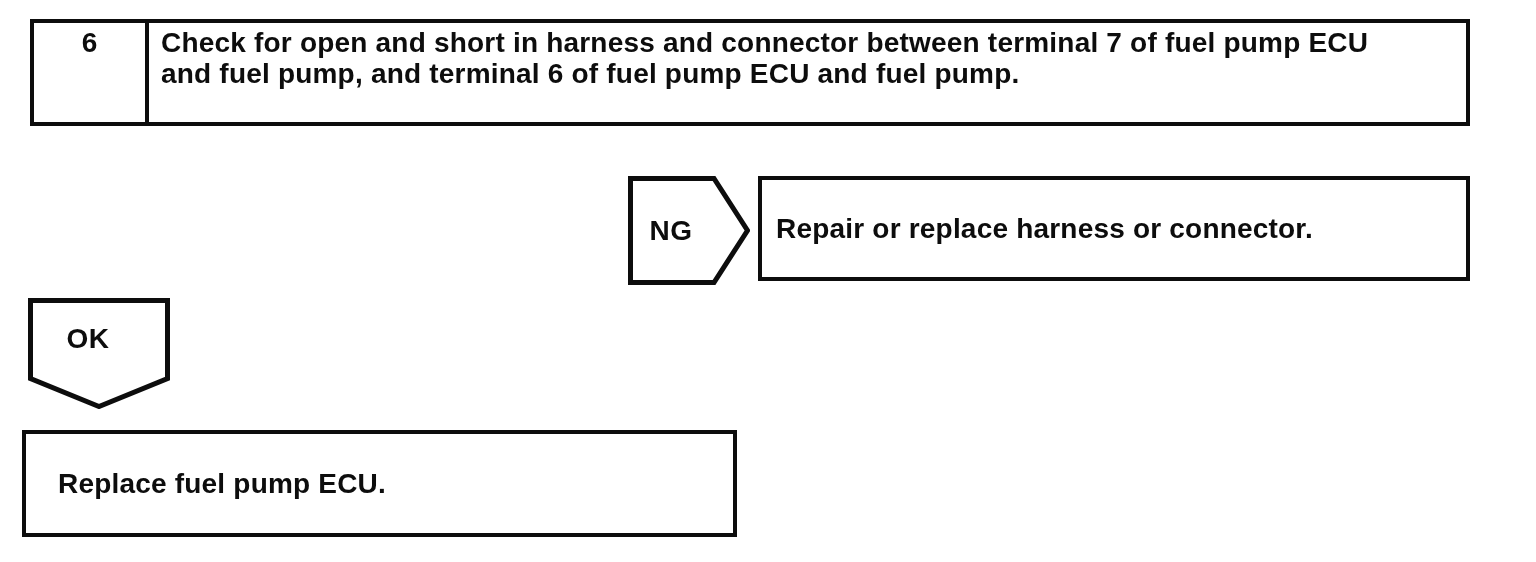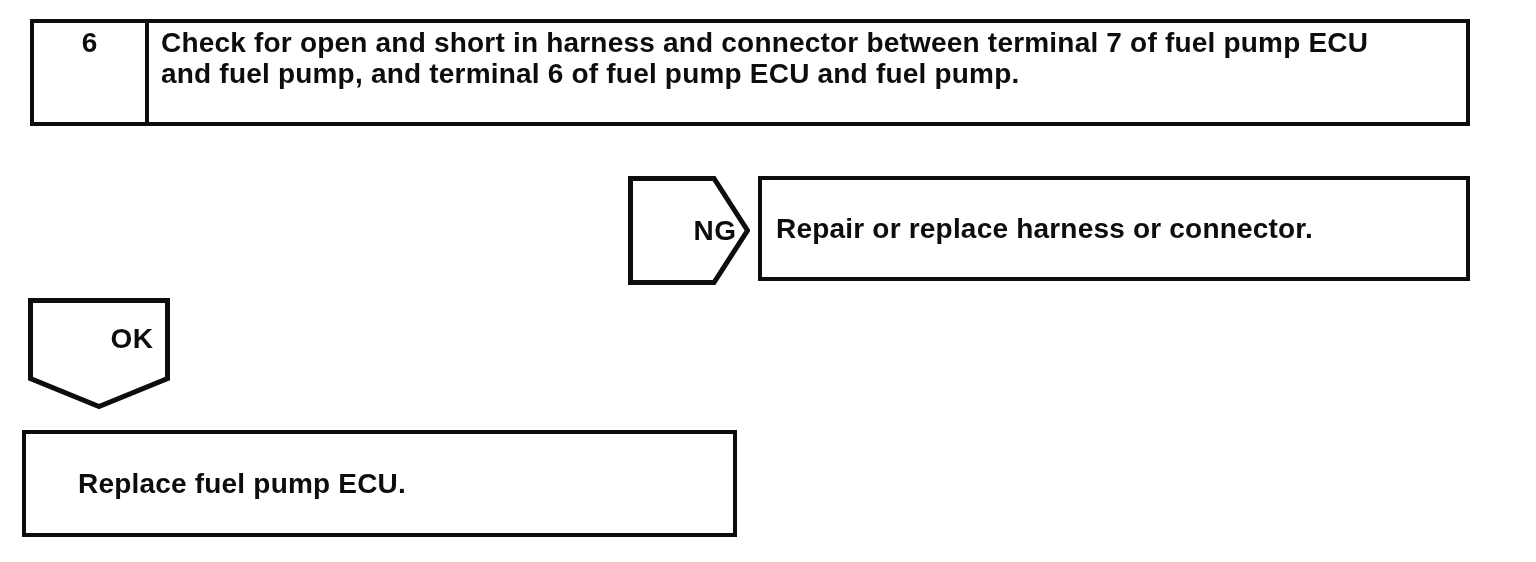--- a/index.html
+++ b/index.html
@@ -65,21 +65,21 @@
     top: 176px;
     width: 712px;
     height: 105px;
     padding-left: 14px;
   }
   .ok-action-box {
     left: 22px;
     top: 430px;
     width: 715px;
     height: 107px;
-    padding-left: 52px;
+    padding-left: 32px;
   }
   
   .shape-wrap {
     position: absolute;
   }
   .shape-wrap svg {
     position: absolute;
     left: 0;
     top: 0;
   }
@@ -112,21 +112,20 @@
     width: 120px;
     height: 82px;
     display: flex;
     align-items: center;
     justify-content: center;
   }
   .tag-label {
     font-weight: 700;
     font-size: 28px;
     letter-spacing: 0.5px;
-    padding-left: 44px;
   }
   polygon {
     fill: #ffffff;
     stroke: #0d0d0d;
     stroke-width: 5;
     stroke-linejoin: miter;
   }
 </style>
 </head>
 <body>

